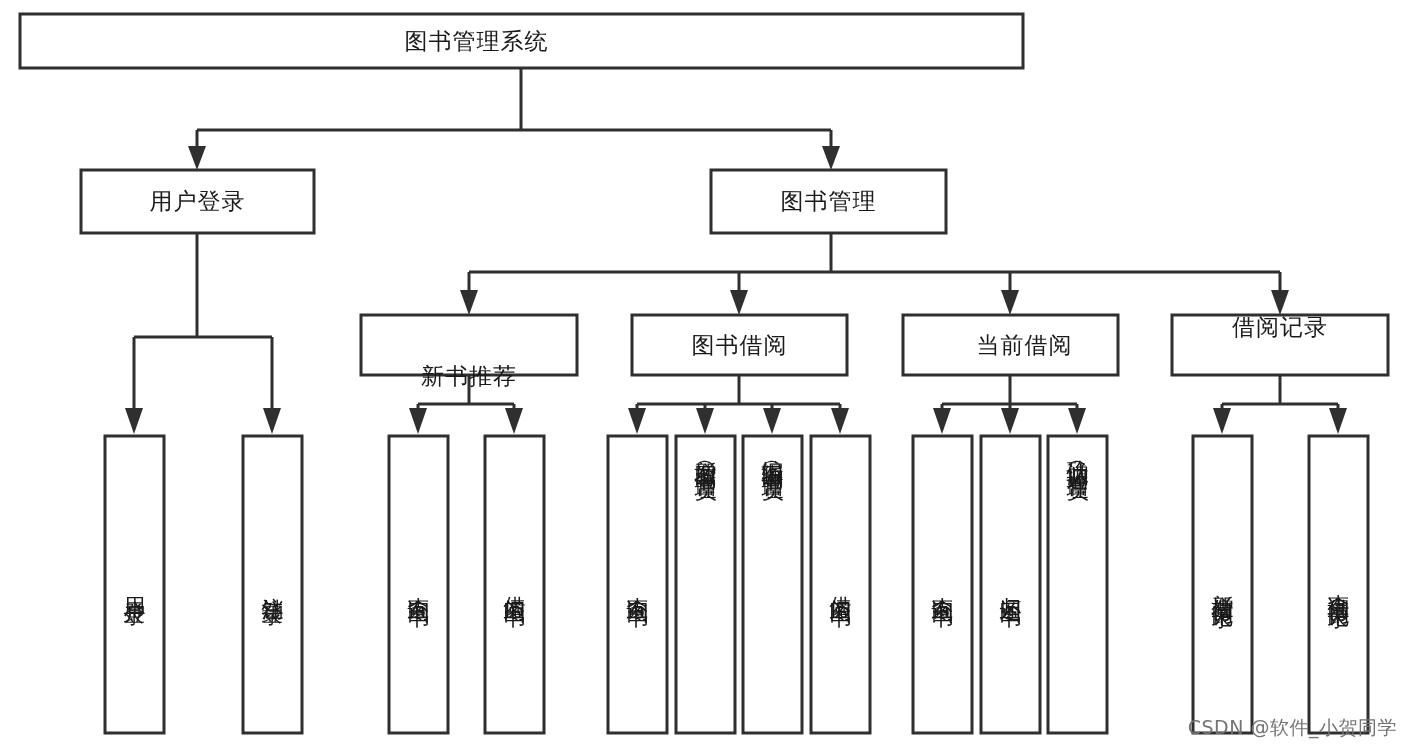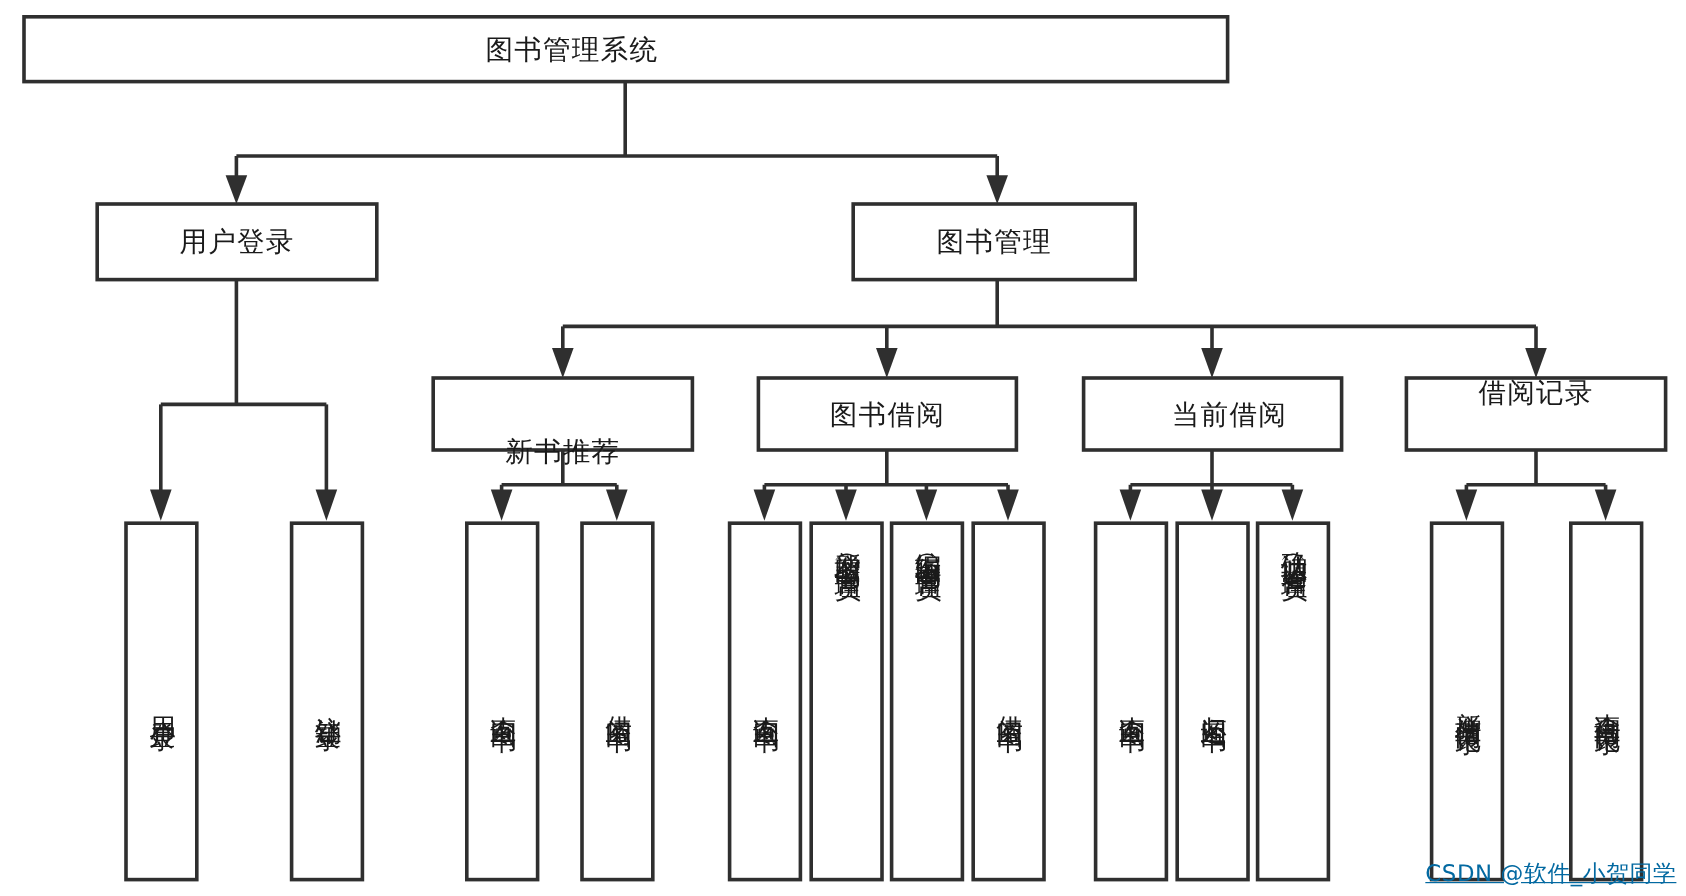--- a/index.html
+++ b/index.html
@@ -73,25 +73,24 @@
     color: #1a1a1a;
     letter-spacing: 1px;
     font-family: "DejaVu Sans", "Liberation Sans", sans-serif;
     white-space: nowrap;
   }
   #watermark {
     position: absolute;
     right: 8px;
     bottom: 6px;
     font-size: 19px;
-    color: #0369a1;
+    color: #737373;
     font-family: "DejaVu Sans", "Liberation Sans", sans-serif;
     letter-spacing: 0.5px;
     white-space: nowrap;
-    text-decoration: underline;
   }
 </style>
 </head>
 <body>
 
 <div id="diagram-root">
 
   <svg class="flow" viewBox="0 0 1405 747" xmlns="http://www.w3.org/2000/svg">
 
     <rect class="node-rect" x="20" y="14" width="1003" height="54"></rect>

